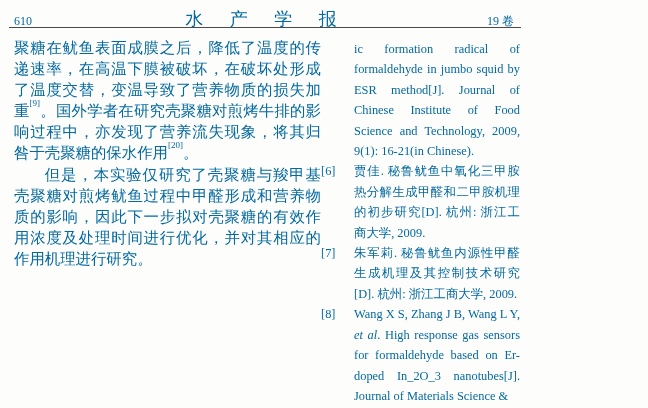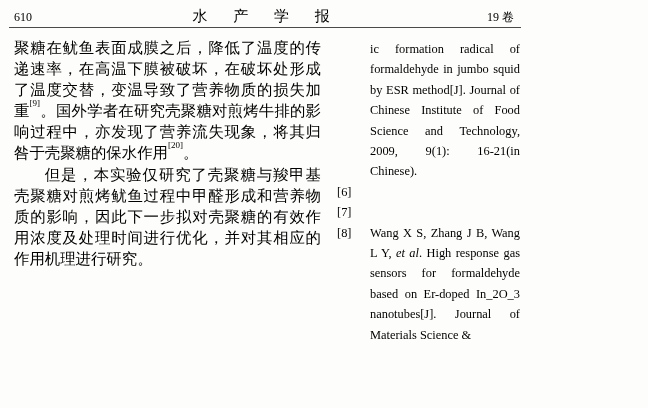--- a/index.html
+++ b/index.html
@@ -5,48 +5,47 @@
   html, body { margin: 0; padding: 0; }
   body {
     width: 648px; height: 408px;
     background: #fdfdfb;
     overflow: hidden;
     font-family: "Liberation Serif", "DejaVu Serif", serif;
   }
   .page {
     position: relative;
     width: 528px; height: 408px;
-    color: #000000;
+    color: #0369a1;
   }
   
   .header {
     position: absolute;
     top: 7px; left: 14px; right: 14px;
     display: flex;
     justify-content: space-between;
     align-items: baseline;
     font-size: 12px;
   }
   .journal-title {
     letter-spacing: 11px;
-    font-size: 15px;
+    font-size: 18px;
     margin-left: 14px; 
   }
   .header-rule {
     position: absolute;
     top: 27px; left: 9px; right: 7px;
     border-top: 1.6px solid #4a4a48;
     height: 0;
   }
   
   .columns {
     position: absolute;
     top: 37px; left: 14px; right: 8px; bottom: 0;
     display: flex;
-    gap: 16px;
   }
   .col-left {
     width: 307px; flex: none;
     font-size: 15.4px;
     line-height: 21.1px;
     text-align: justify;
     text-justify: inter-character;
   }
   .col-left p.para { margin: 0; }
   .col-left p.para.indent { text-indent: 2em; }
@@ -90,25 +89,27 @@
     <div class="col-right" id="ref-col">
         <div class="ref-item">
           <div class="ref-label"></div>
           <div class="ref-body">
             <div class="ref-block"><span>ic formation radical of formaldehyde in jumbo squid by ESR method[J]. Journal of Chinese Institute of Food Science and Technology, 2009, 9(1): 16-21(in Chinese).</span></div>
           </div>
         </div>
         <div class="ref-item">
           <div class="ref-label">[6]</div>
           <div class="ref-body">
+            <div class="ref-block"><span>贾佳. 秘鲁鱿鱼中氧化三甲胺热分解生成甲醛和二甲胺机理的初步研究[D]. 杭州: 浙江工商大学, 2009.</span></div>
           </div>
         </div>
         <div class="ref-item">
           <div class="ref-label">[7]</div>
           <div class="ref-body">
+            <div class="ref-block"><span>朱军莉. 秘鲁鱿鱼内源性甲醛生成机理及其控制技术研究[D]. 杭州: 浙江工商大学, 2009.</span></div>
           </div>
         </div>
         <div class="ref-item">
           <div class="ref-label">[8]</div>
           <div class="ref-body">
             <div class="ref-block"><span>Wang X S, Zhang J B, Wang L Y, </span><span class="it">et al</span><span>. High response gas sensors for formaldehyde based on Er-doped In_2O_3 nanotubes[J]. Journal of Materials Science &amp;</span></div>
           </div>
         </div>
       </div>
   </div>

